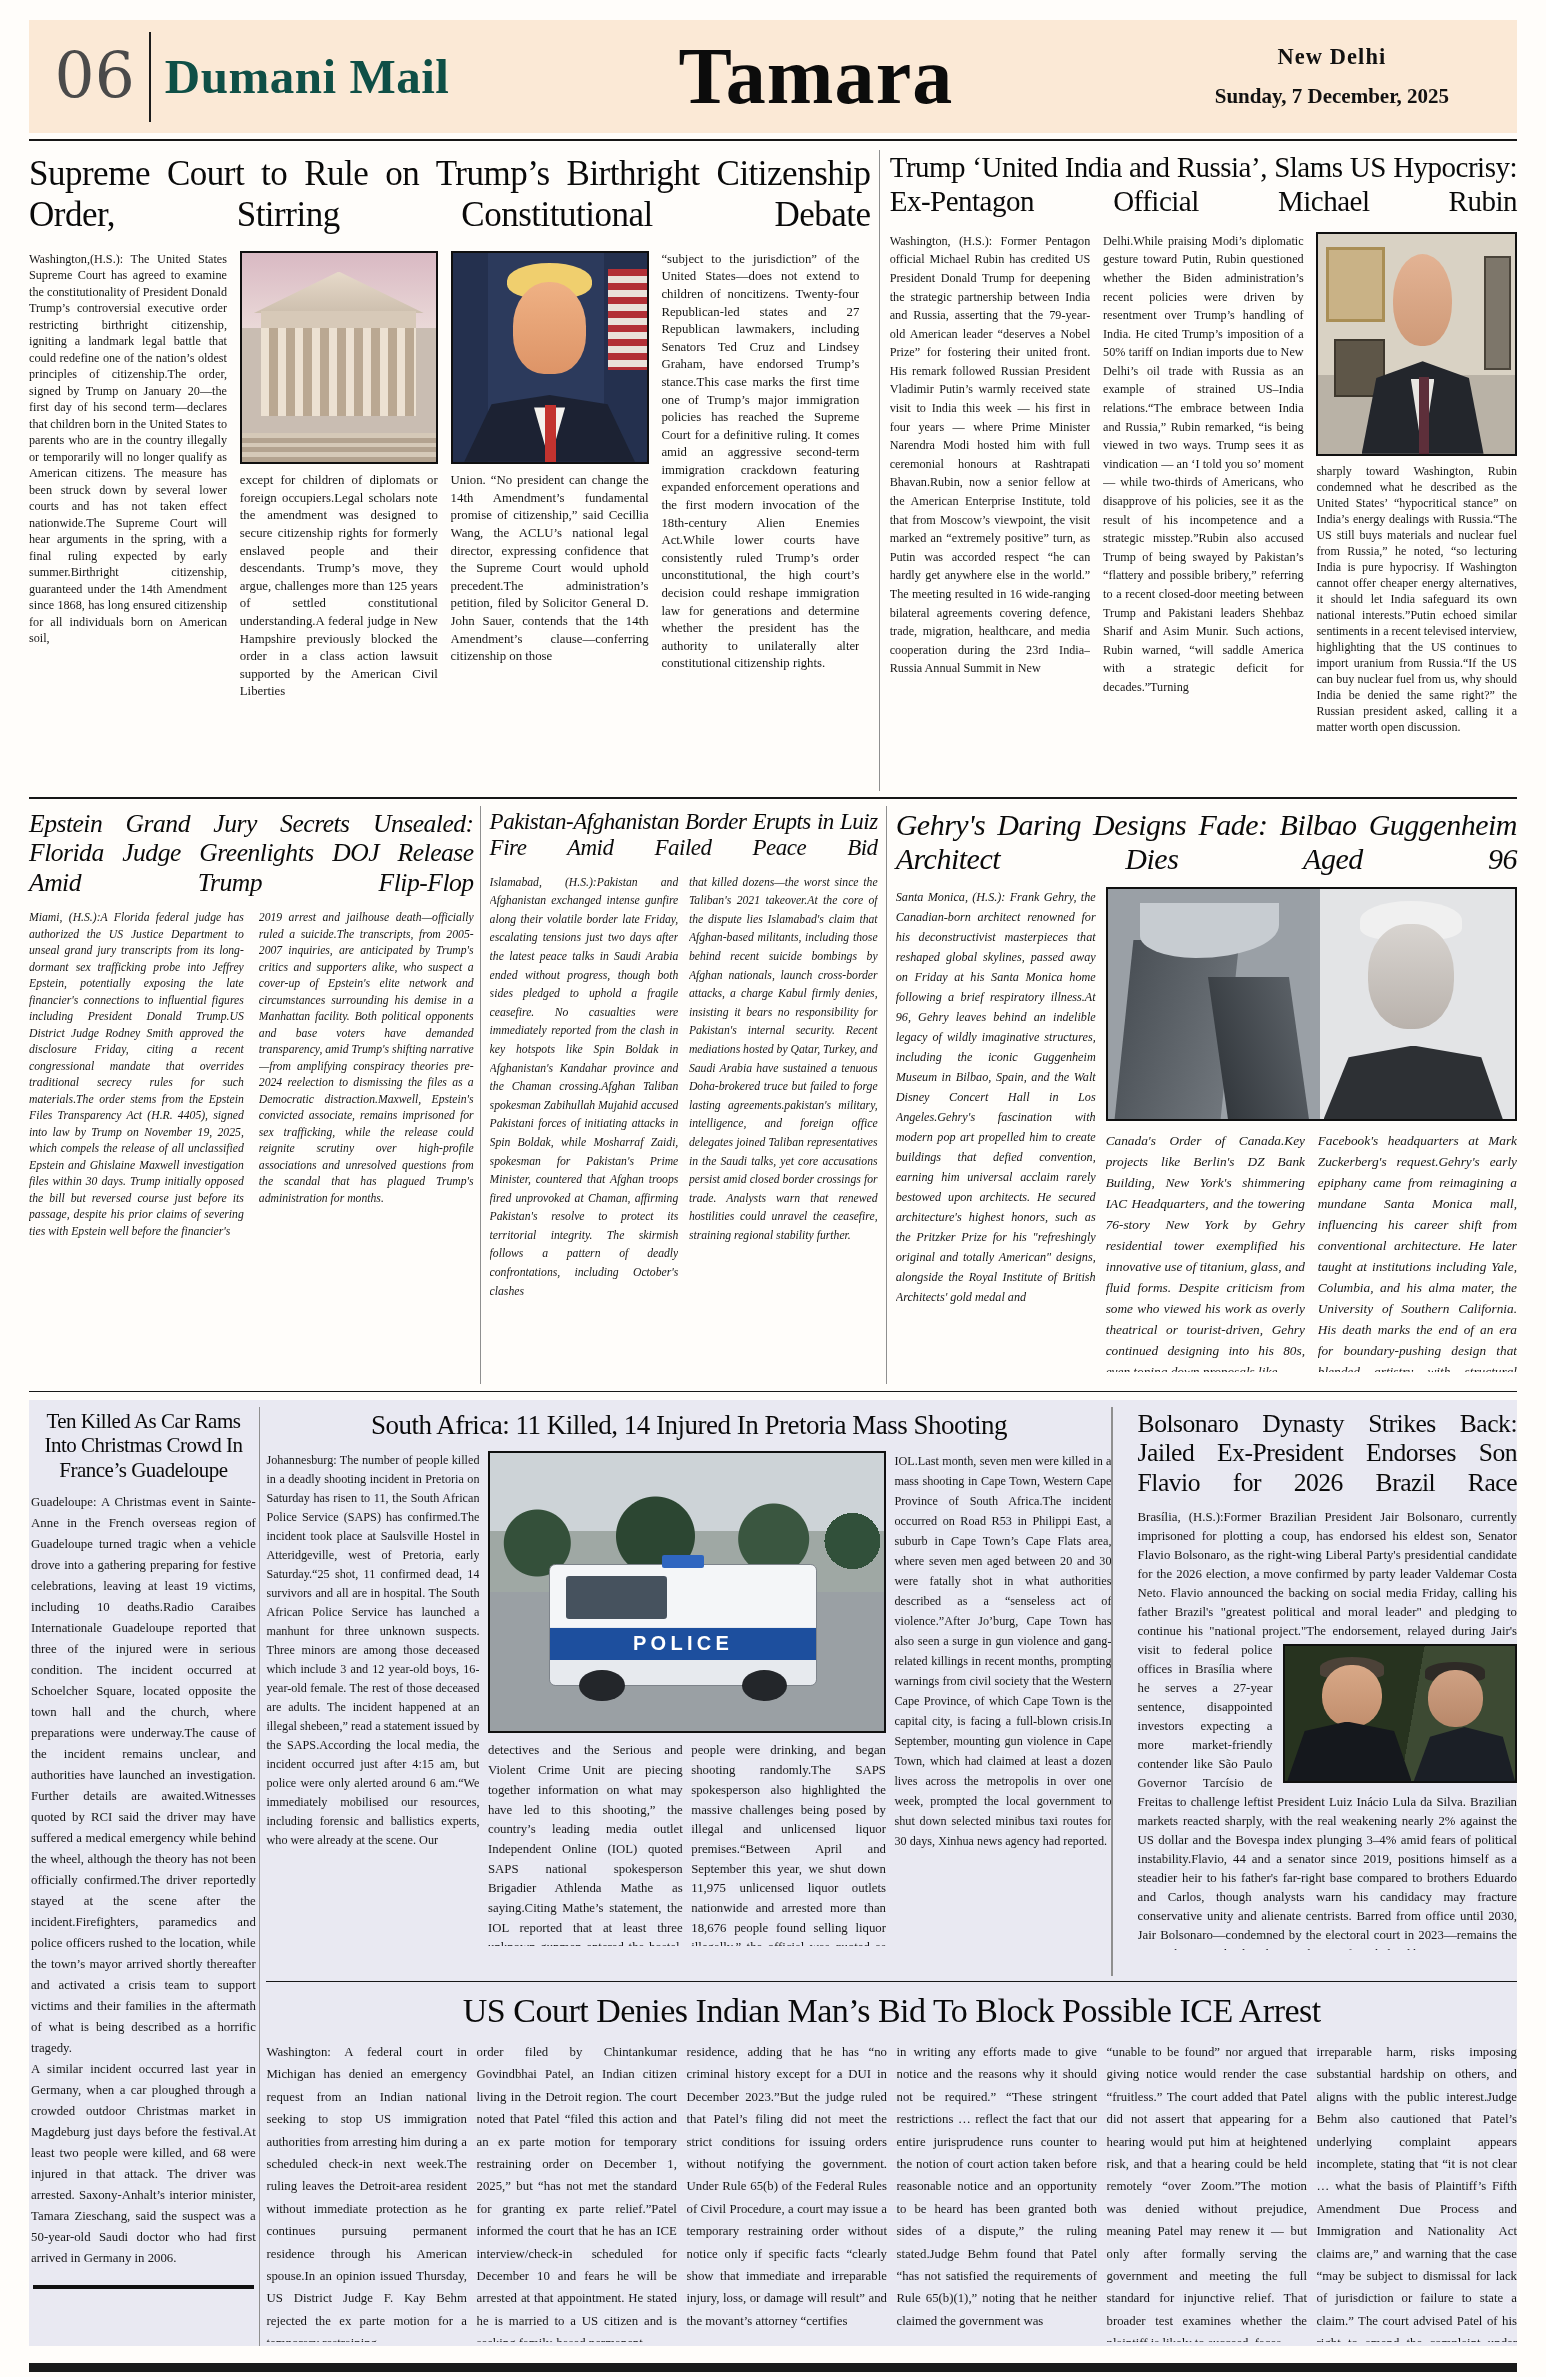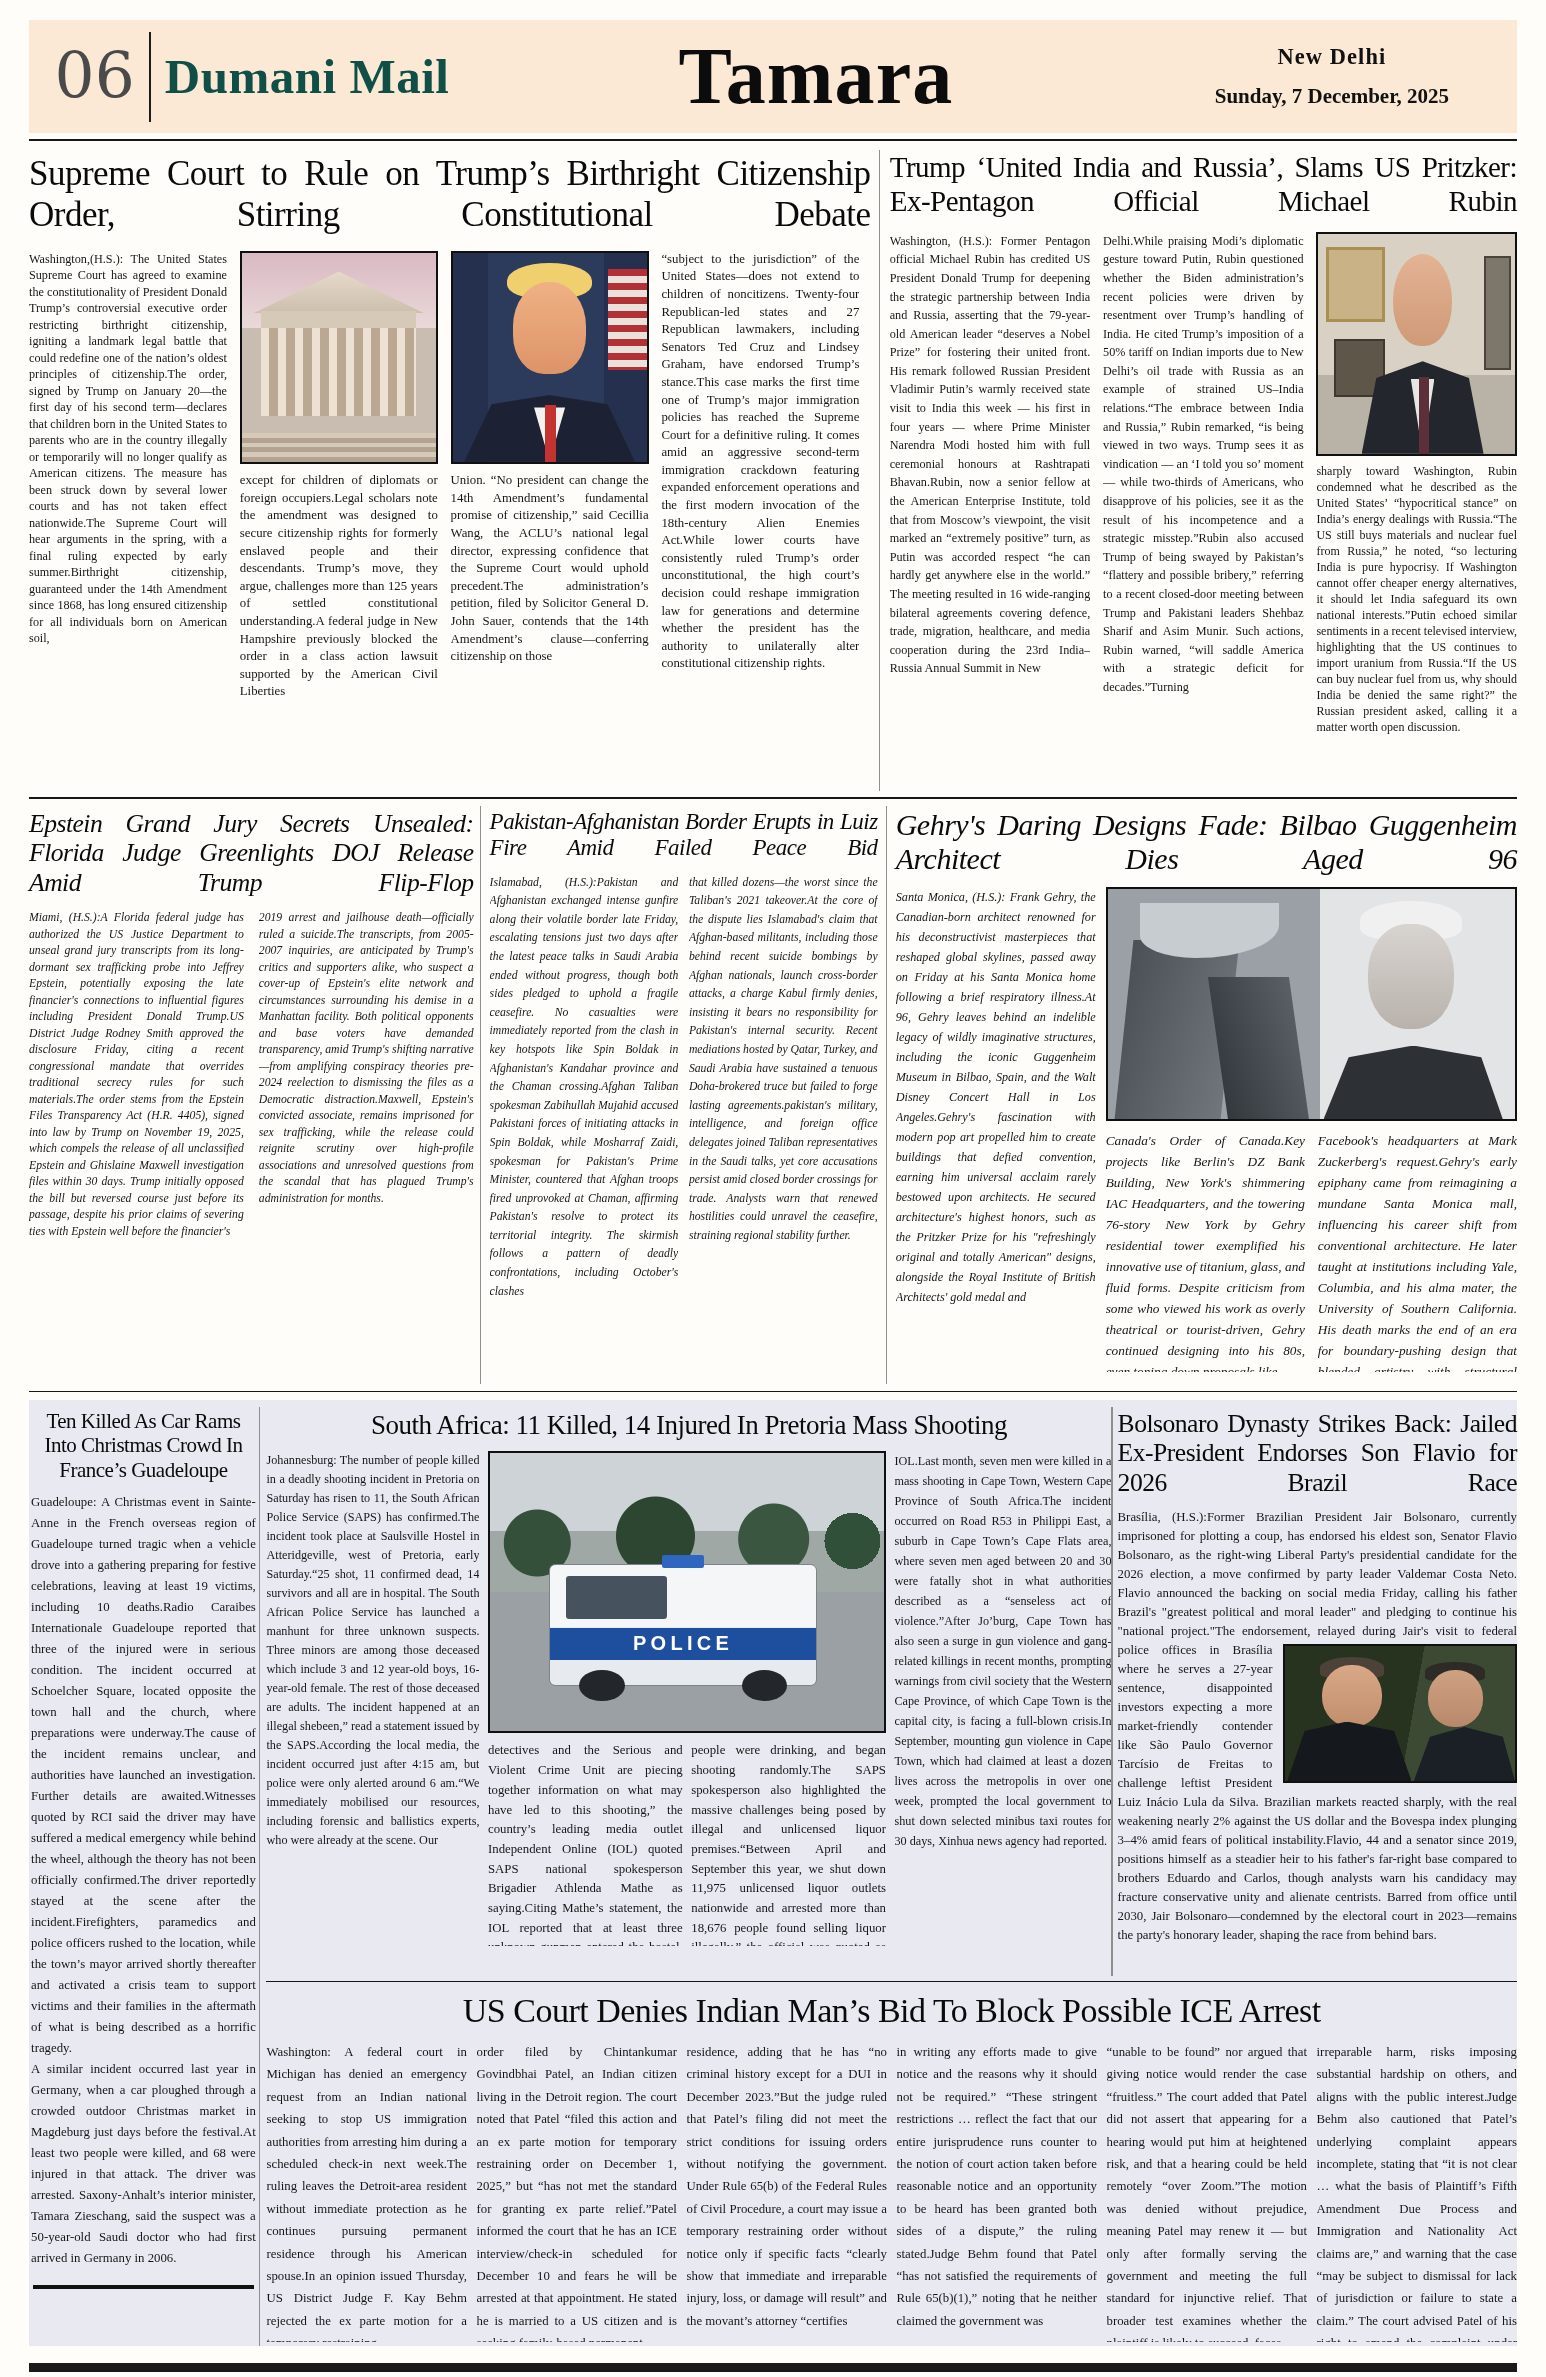--- a/index.html
+++ b/index.html
@@ -79,21 +79,21 @@
   .sa-row { display:flex; height:569px; }
   .art-pretoria { width:845px; }
   .h-pretoria { font-size:27px; line-height:1.1; margin:3.2px 0 10.6px; }
   .pret-cols { display:flex; gap:8.5px; }
   .pret-c1 { width:213px; font-size:12.2px; line-height:19px; height:498px; }
   .pret-mid { width:398px; }
   .pret-photo { width:100%; height:282px; margin-bottom:8.5px; }
   .pret-sub { display:flex; gap:8.5px; }
   .pret-c23 { flex:1; font-size:12.8px; line-height:19.7px; height:205px; }
   .pret-c4 { flex:1; font-size:12.2px; line-height:20px; height:498px; }
-  .art-bol { flex:1; padding-left:5px; }
+  .art-bol { flex:1; padding-left:25px; }
   .h-bol { font-size:25.6px; line-height:1.17; margin:1.1px 0 9.6px; }
   .bol-body { font-size:12.8px; line-height:19px; text-align:justify; color:#161616; height:442px; overflow:hidden; }
   .bol-spacer { float:right; width:0; height:136px; }
   .bol-photo { float:right; clear:right; width:234px; height:139px; margin:0 0 7.5px 10.6px; }
 
   .art-ice { margin-top:5.3px; }
   .h-ice { font-size:34px; line-height:1.1; margin:4.3px 0 11.7px; }
   .ice-cols { display:flex; gap:9.6px; padding-bottom:4.3px; }
   .ice-c { flex:1; font-size:12.8px; line-height:22.4px; height:301px; }
 
@@ -195,21 +195,21 @@
             <div class="tp-shirt"></div>
             <div class="tp-tie"></div>
           </div>
           <div class="coltxt sc-txt23">Union. “No president can change the 14th Amendment’s fundamental promise of citizenship,” said Cecillia Wang, the ACLU’s national legal director, expressing confidence that the Supreme Court would uphold precedent.The administration’s petition, filed by Solicitor General D. John Sauer, contends that the 14th Amendment’s clause—conferring citizenship on those</div>
         </div>
         <div class="scotus-c coltxt sc-txt4">“subject to the jurisdiction” of the United States—does not extend to children of noncitizens. Twenty-four Republican-led states and 27 Republican lawmakers, including Senators Ted Cruz and Lindsey Graham, have endorsed Trump’s stance.This case marks the first time one of Trump’s major immigration policies has reached the Supreme Court for a definitive ruling. It comes amid an aggressive second-term immigration crackdown featuring expanded enforcement operations and the first modern invocation of the 18th-century Alien Enemies Act.While lower courts have consistently ruled Trump’s order unconstitutional, the high court’s decision could reshape immigration law for generations and determine whether the president has the authority to unilaterally alter constitutional citizenship rights.</div>
       </div>
     </div>
     <div class="vrule"></div>
     <div class="art-rubin">
-      <h1 class="h-rubin just-head">Trump ‘United India and Russia’, Slams US Pritzker: Ex-Pentagon Official Michael Rubin</h1>
+      <h1 class="h-rubin just-head">Trump ‘United India and Russia’, Slams US Hypocrisy: Ex-Pentagon Official Michael Rubin</h1>
       <div class="rubin-cols">
         <div class="rubin-c coltxt rb-txt12">Washington, (H.S.): Former Pentagon official Michael Rubin has credited US President Donald Trump for deepening the strategic partnership between India and Russia, asserting that the 79-year-old American leader “deserves a Nobel Prize” for fostering their united front. His remark followed Russian President Vladimir Putin’s warmly received state visit to India this week — his first in four years — where Prime Minister Narendra Modi hosted him with full ceremonial honours at Rashtrapati Bhavan.Rubin, now a senior fellow at the American Enterprise Institute, told that from Moscow’s viewpoint, the visit marked an “extremely positive” turn, as Putin was accorded respect “he can hardly get anywhere else in the world.” The meeting resulted in 16 wide-ranging bilateral agreements covering defence, trade, migration, healthcare, and media cooperation during the 23rd India–Russia Annual Summit in New</div>
         <div class="rubin-c coltxt rb-txt12">Delhi.While praising Modi’s diplomatic gesture toward Putin, Rubin questioned whether the Biden administration’s recent policies were driven by resentment over Trump’s handling of India. He cited Trump’s imposition of a 50% tariff on Indian imports due to New Delhi’s oil trade with Russia as an example of strained US–India relations.“The embrace between India and Russia,” Rubin remarked, “is being viewed in two ways. Trump sees it as vindication — an ‘I told you so’ moment — while two-thirds of Americans, who disapprove of his policies, see it as the result of his incompetence and a strategic misstep.”Rubin also accused Trump of being swayed by Pakistan’s “flattery and possible bribery,” referring to a recent closed-door meeting between Trump and Pakistani leaders Shehbaz Sharif and Asim Munir. Such actions, Rubin warned, “will saddle America with a strategic deficit for decades.”Turning</div>
         <div class="rubin-c">
           <div class="photo rubin-photo rb-photo">
             <div class="rp-f1"></div>
             <div class="rp-f2"></div>
             <div class="rp-f3"></div>
             <div class="rp-head"></div>
             <div class="rp-suit"></div>

